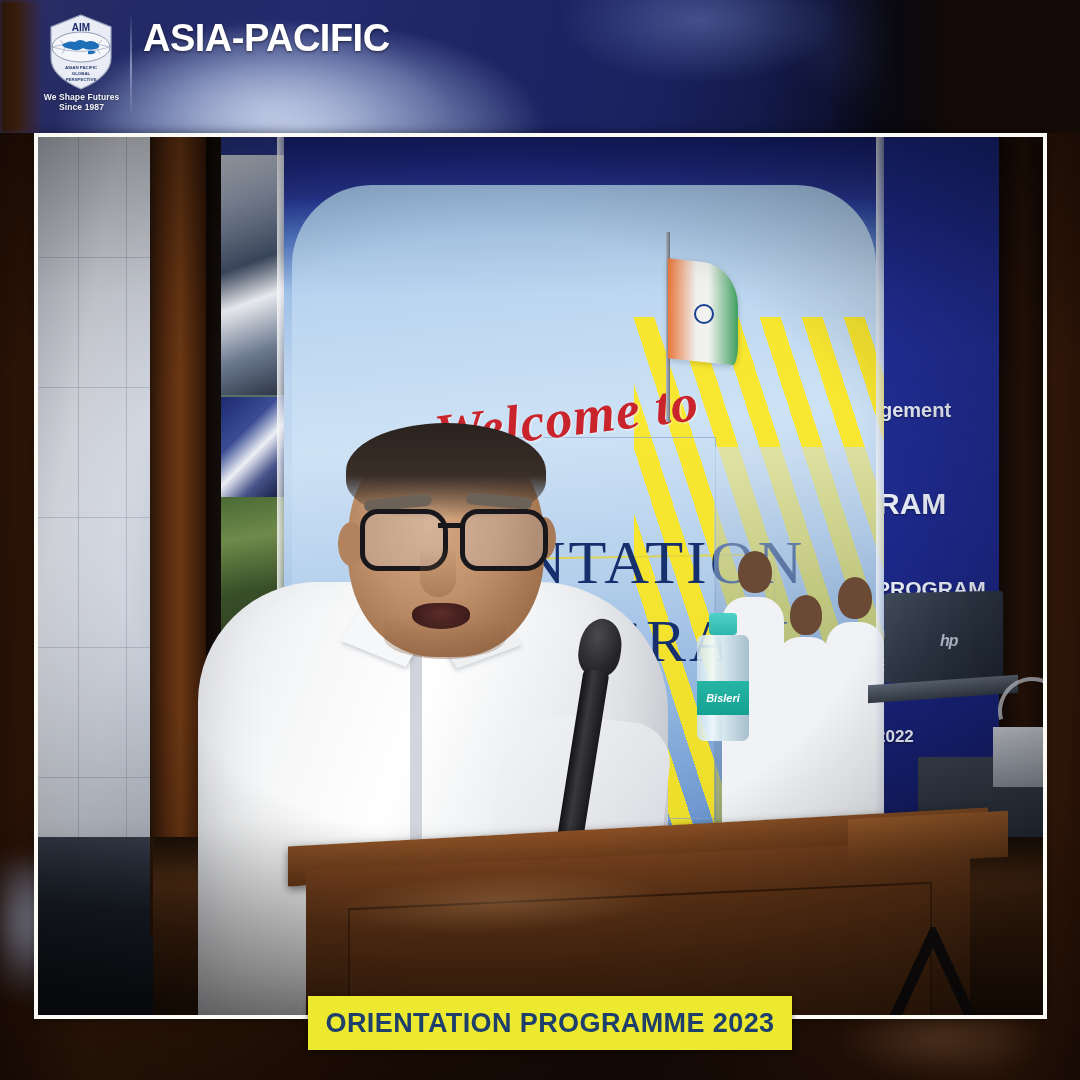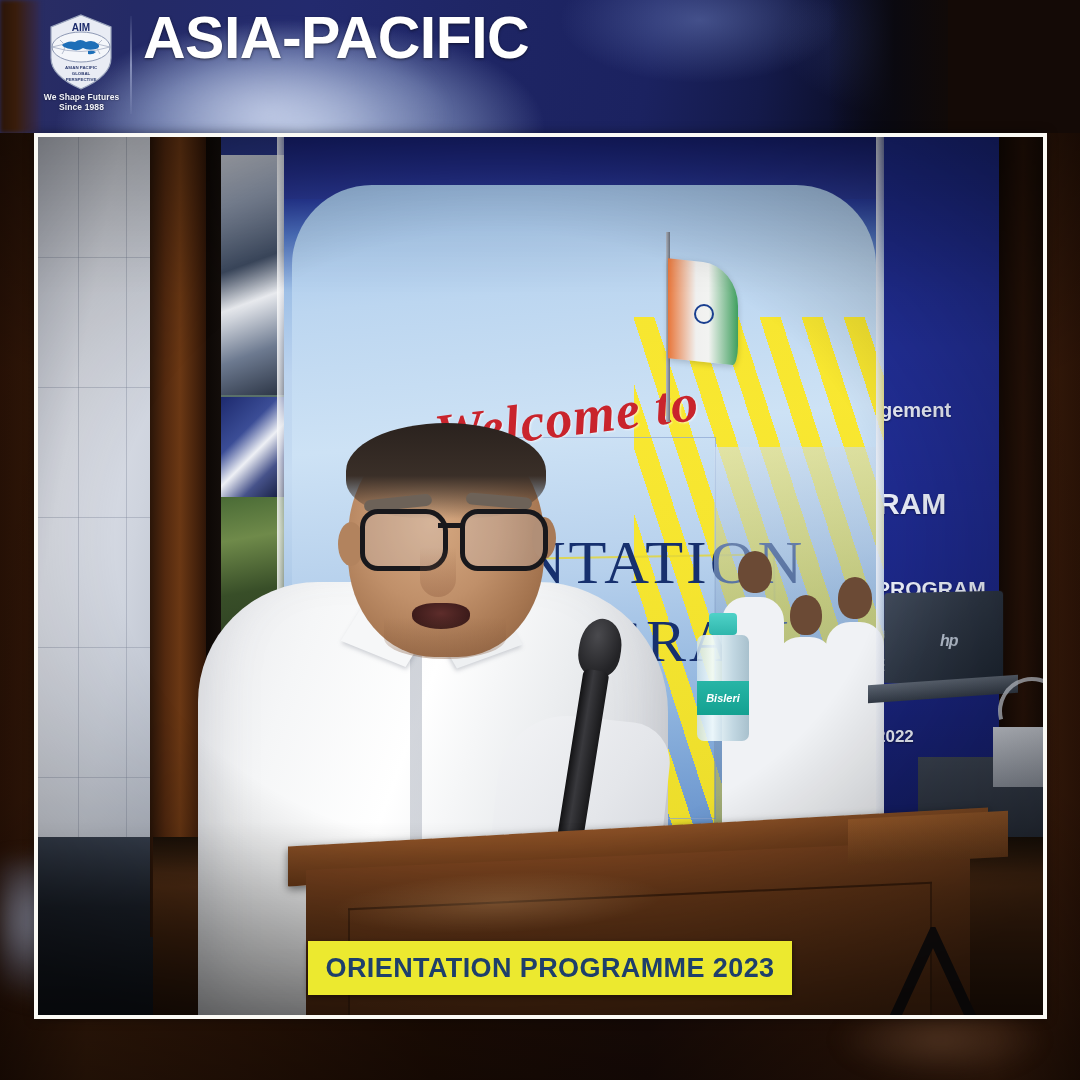--- a/index.html
+++ b/index.html
@@ -82,21 +82,21 @@
     background: linear-gradient(180deg, rgba(190,200,230,.05), rgba(200,210,240,.55), rgba(190,200,230,.05));
   }
 
   .header-text {
     position: absolute;
     left: 143px; top: 16px;
     width: 420px;
   }
   .brand-line1 {
     color: #ffffff;
-    font-size: 59px;
+    font-size: 38px;
     font-weight: bold;
     letter-spacing: -0.5px;
     line-height: 44px;
     text-shadow: 0 1px 3px rgba(0,0,0,.55);
   }
   .brand-line2 {
     color: #ffffff;
     font-size: 25.5px;
     font-weight: bold;
     letter-spacing: -0.1px;
@@ -505,21 +505,21 @@
     position:absolute; inset:0;
     background:
       radial-gradient(ellipse 700px 560px at 46% 46%, rgba(0,0,0,0) 55%, rgba(0,0,0,.38) 100%),
       linear-gradient(180deg, rgba(0,0,0,.12) 0%, rgba(0,0,0,0) 18%, rgba(0,0,0,0) 78%, rgba(0,0,0,.35) 100%);
     pointer-events:none;
   }
 
   
   .caption {
     position:absolute;
-    left:308px; top:941px;
+    left:308px; top:996px;
     width:484px; height:54px;
     background:#ece92f;
     display:flex; align-items:center; justify-content:center;
     box-shadow: 0 2px 6px rgba(0,0,0,.45);
   }
   .caption span {
     color:#1e3f6b;
     font-size:27px;
     font-weight:bold;
     letter-spacing:.4px;
@@ -549,21 +549,21 @@
           <path d="M54 26 Q46 32 52 40" fill="none" stroke="#9aa4bc" stroke-width=".7"></path>
           <path d="M14 31 q6 -5 13 -3 q5 -4 11 0 q7 -3 12 2 q3 3 -2 5 q-8 2 -13 -1 q-6 4 -12 1 q-7 -1 -9 -4 z" fill="#1d6fb8"></path>
           <path d="M40 37 q5 -1 8 1 q-3 3 -8 2 z" fill="#1d6fb8"></path>
           <text x="33" y="55" font-family="Liberation Sans, sans-serif" font-size="4.4" font-weight="bold" fill="#2b3a6e" text-anchor="middle">ASIAN PACIFIC</text>
           <text x="33" y="61" font-family="Liberation Sans, sans-serif" font-size="4.4" font-weight="bold" fill="#2b3a6e" text-anchor="middle">GLOBAL</text>
           <text x="33" y="67" font-family="Liberation Sans, sans-serif" font-size="4.4" font-weight="bold" fill="#2b3a6e" text-anchor="middle">PERSPECTIVE</text>
         </svg>
       </div>
       <div class="logo-tagline">
         <div>We Shape Futures</div>
-        <div>Since 1988</div>
+        <div>Since 1987</div>
       </div>
     </div>
 
     <div class="header-divider"></div>
 
     <div class="header-text">
       <div class="brand-line1">ASIA-PACIFIC</div>
     </div>
   </div>
 

